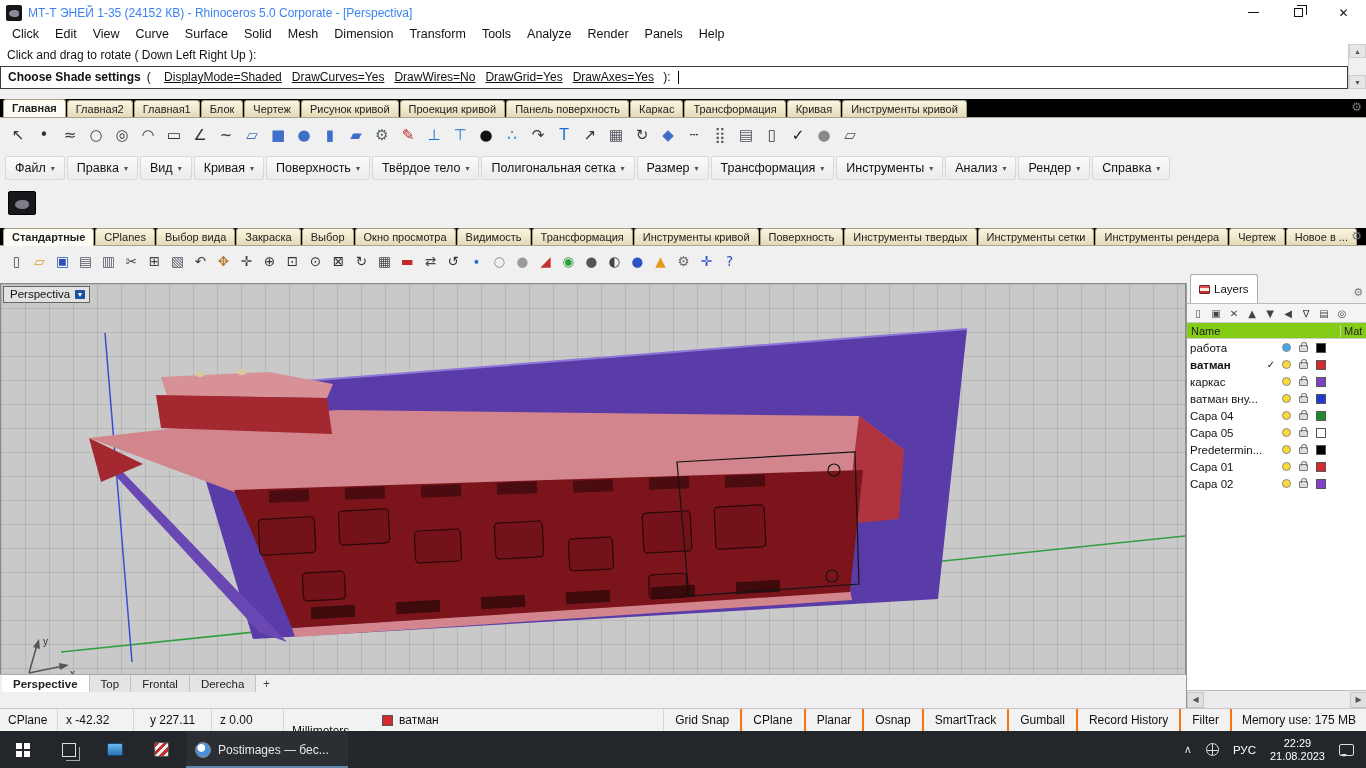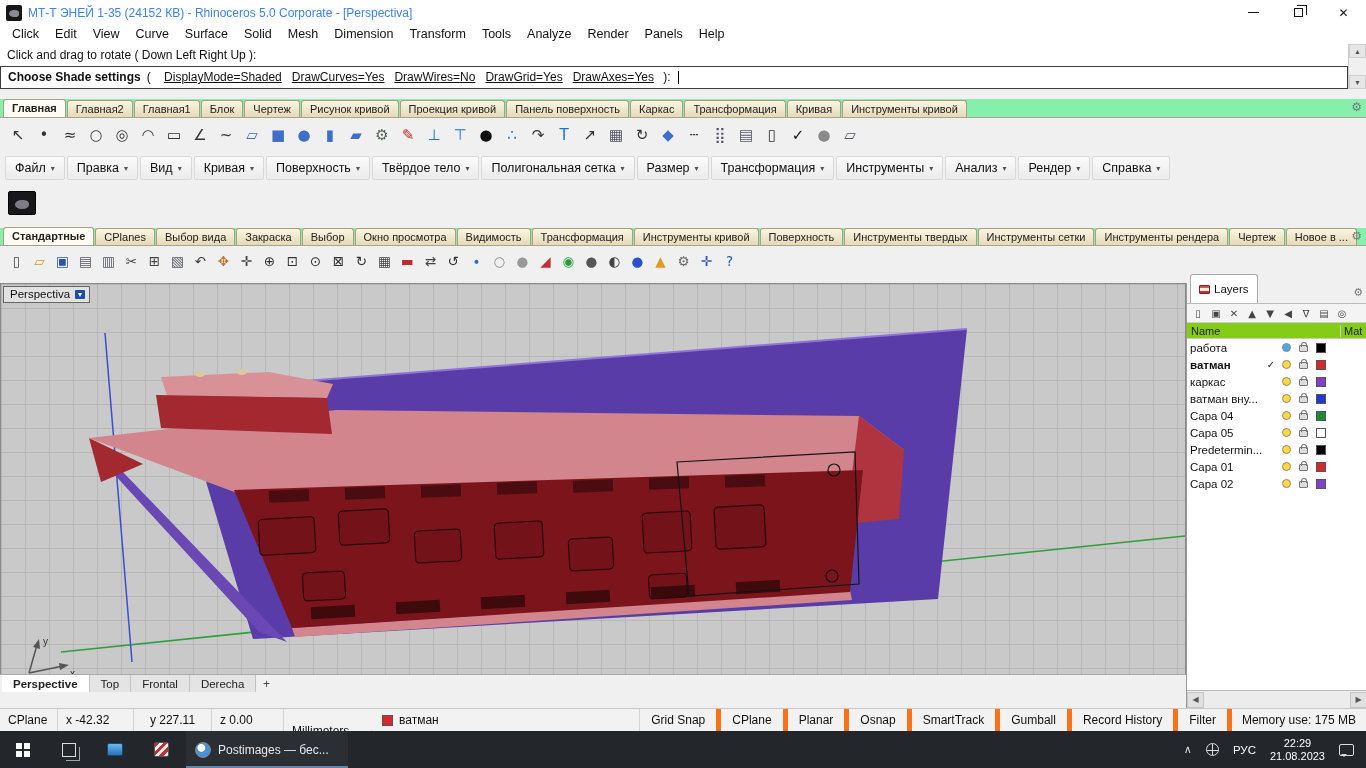--- a/index.html
+++ b/index.html
@@ -26,21 +26,21 @@
   .cmd-history{position:absolute;top:44px;left:0;width:1348px;height:22px;background:#fff;font-size:12px;line-height:22px;padding-left:7px;white-space:nowrap;overflow:hidden}
   .cmd-line{position:absolute;top:66px;left:0;width:1348px;height:23px;background:#fff;border:1px solid #3c3c3c;font-size:12px;line-height:21px;padding-left:7px;white-space:nowrap;overflow:hidden}
   .cmd-prompt{font-weight:bold}
   .cmd-paren{margin-left:6px}
   .cmd-opt{margin-left:10px;text-decoration:underline}
   .caret{display:inline-block;width:1px;height:13px;background:#000;margin-left:4px;vertical-align:middle}
   .cmd-scroll{position:absolute;top:44px;left:1348px;width:18px;height:45px;background:#f0f0f0;border-left:1px solid #ccc;display:flex;flex-direction:column;justify-content:space-between}
   .cmd-scroll-btn{height:14px;font-size:7px;text-align:center;line-height:14px;color:#555;background:#e6e6e6;border:1px solid #cfcfcf}
 
   
-  .tabrow{position:absolute;left:0;width:1366px;display:flex;align-items:flex-end;padding-left:3px;border-bottom:1px solid #aaa391;background:#86efac}
+  .tabrow{position:absolute;left:0;width:1366px;display:flex;align-items:center;padding-left:3px;border-bottom:1px solid #aaa391;background:#000000}
   .tabrow1{top:99px;height:19px}
   .tabrow2{top:228px;height:18px}
   .tab{height:17px;line-height:16px;font-size:11px;padding:0 8px;margin-right:1px;background:linear-gradient(#faf6e2,#e4dab6);border:1px solid #a89f84;border-bottom:none;border-radius:3px 3px 0 0;white-space:nowrap;color:#222}
   .tab[data-active="true"]{background:#fdfcf4;font-weight:bold;height:18px}
   .gear-right{position:absolute;right:4px;top:1px;font-size:12px;color:#777;font-family:"DejaVu Sans",sans-serif}
 
   
   .toolbar1{position:absolute;top:118px;left:0;width:1366px;height:34px;background:#f0f0f0;display:flex;align-items:center;padding-left:5px}
   .toolbar2{position:absolute;top:246px;left:0;width:1366px;height:30px;background:#f0f0f0;display:flex;align-items:center;padding-left:5px}
   .tbi{width:26px;height:27px;border:1px solid transparent;border-radius:2px;background:transparent;display:flex;align-items:center;justify-content:center;font-size:15px;color:#333;font-family:"DejaVu Sans",sans-serif;cursor:default}
@@ -93,21 +93,21 @@
   .llock::before{content:"";position:absolute;top:-4px;left:1px;width:4px;height:4px;border:1px solid #777;border-bottom:none;border-radius:3px 3px 0 0}
   .lswatch{width:10px;height:10px;border:1px solid #555;margin-left:3px}
   .lp-hscroll{position:absolute;bottom:0;left:0;width:180px;height:18px;background:#ececec;border-top:1px solid #bbb;display:flex;justify-content:space-between;align-items:center}
   .lp-hbtn{width:17px;height:16px;font-size:8px;color:#555;display:flex;align-items:center;justify-content:center;background:#e0e0e0;border:1px solid #c6c6c6;font-family:"DejaVu Sans",sans-serif}
 
   
   .statusbar{position:absolute;top:708px;left:0;width:1366px;height:23px;background:#f2f2f2;border-top:1px solid #c8c8c8;display:flex;align-items:stretch;font-size:12px;overflow:hidden}
   .sb-cell{display:flex;align-items:center;padding:0 8px;border-right:1px solid #d4d4d4;white-space:nowrap}
   .sb-layer{display:flex;align-items:center;gap:6px;padding:0 10px;border-right:1px solid #d4d4d4;flex:1}
   .sb-swatch{width:11px;height:11px;border:1px solid #555}
-  .sb-toggle{display:flex;align-items:center;padding:0 11px;border-right:5px solid #f97316;white-space:nowrap}
+  .sb-toggle{display:flex;align-items:center;padding:0 11px;border-right:2px solid #f97316;white-space:nowrap}
   .sb-mem{display:flex;align-items:center;padding:0 10px;white-space:nowrap}
 
   
   .taskbar{position:absolute;top:731px;left:0;width:1366px;height:37px;background:#23262b;display:flex;align-items:stretch;color:#eee}
   .tb-btn{width:46px;display:flex;align-items:center;justify-content:center}
   .winlogo{display:grid;grid-template-columns:6px 6px;grid-template-rows:6px 6px;gap:2px}
   .winlogo i{background:#fff;display:block}
   .taskview{width:14px;height:14px;border:1.5px solid #ddd;position:relative;background:transparent}
   .taskview::before{content:"";position:absolute;left:3px;top:3px;right:-5px;bottom:-5px;border:1.5px solid #9aa;border-top:none;border-left:none}
   .explorer-ic{width:16px;height:13px;background:linear-gradient(#6cb8ec,#2a72b8);border-radius:2px;border:1px solid #144a78}

